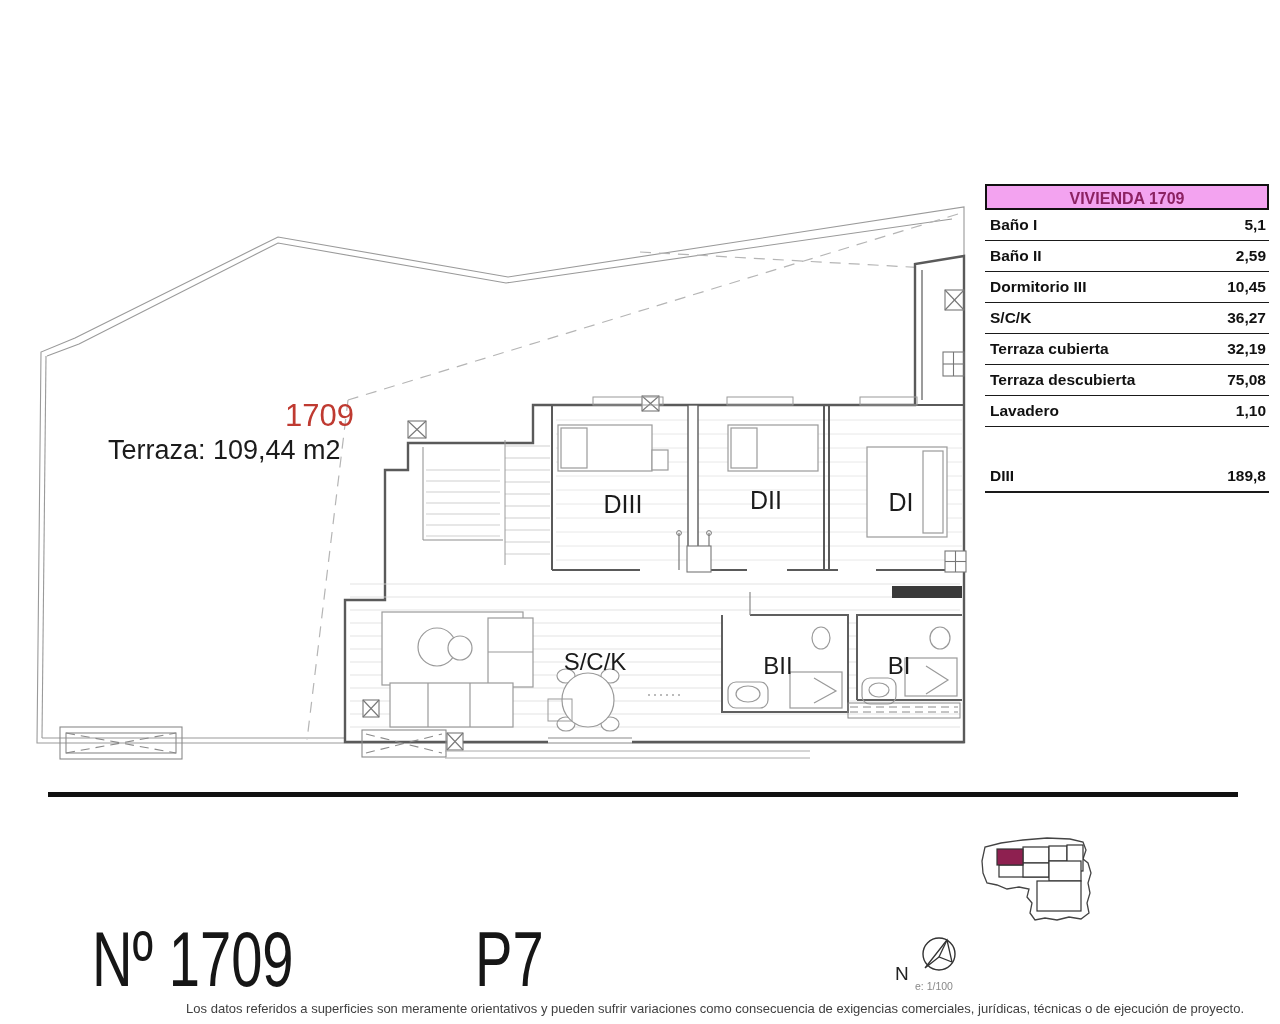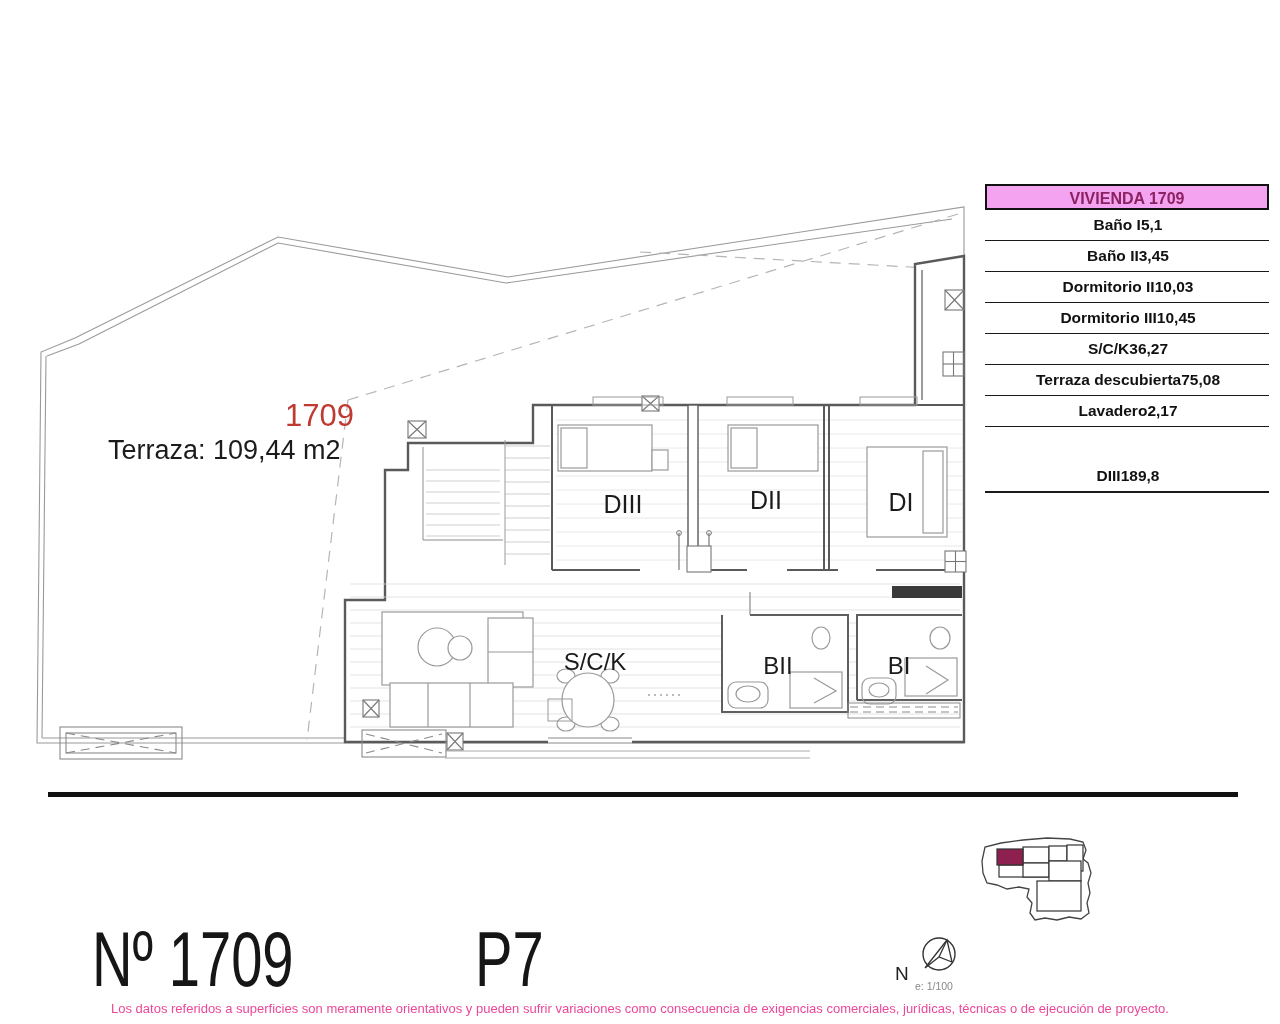--- a/index.html
+++ b/index.html
@@ -5,39 +5,39 @@
   html,body{margin:0;padding:0;background:#ffffff;}
   .sheet{position:relative;width:1280px;height:1024px;background:#fff;overflow:hidden;
          font-family:"Liberation Sans","DejaVu Sans",sans-serif;}
   svg{display:block;}
   .plan-svg{position:absolute;left:0;top:0;}
 
   
   .area-table{position:absolute;left:985px;top:184px;width:284px;}
   .area-table .thead{height:26px;line-height:25px;text-align:center;font-size:16px;font-weight:700;
       background:#f3a3f0;color:#8c2262;border:2px solid #111;box-sizing:border-box;}
-  .trow{display:flex;justify-content:center;height:30px;line-height:29px;
+  .trow{display:flex;justify-content:space-between;height:30px;line-height:29px;
       border-bottom:1.6px solid #1a1a1a;font-size:15.5px;font-weight:700;color:#111;}
   .trow .tlabel{padding-left:5px;}
   .trow .tvalue{padding-right:3px;}
   .trow.total{margin-top:34px;border-bottom:2px solid #1a1a1a;}
 
   .divider{position:absolute;left:48px;top:792px;width:1190px;height:5px;background:#111;}
 
   .big{position:absolute;top:920px;font-size:78px;font-weight:400;color:#161616;
        transform:scaleX(0.72);transform-origin:0 0;white-space:nowrap;line-height:1;}
   .big.unit{left:92px;}
   .big.floor{left:475px;}
 
   .keyplan{position:absolute;left:975px;top:835px;}
   .north{position:absolute;left:880px;top:930px;}
   .north text{font-family:"Liberation Sans",sans-serif;}
 
-  .disclaimer{position:absolute;left:30px;top:1001px;width:1220px;text-align:center;
-      font-size:13px;color:#ec4899;}
+  .disclaimer{position:absolute;left:24px;top:1001px;width:1220px;text-align:right;
+      font-size:13px;color:#404040;}
 </style>
 </head>
 <body>
 
 <div class="sheet">
 
   <svg class="plan-svg" width="1280" height="1024" viewBox="0 0 1280 1024">
 
     <g stroke="#9a9a9a" stroke-width="1.1" fill="none">
       <polygon points="37,743 41,352 75,338 278,237 508,277 964,207 964,743"></polygon>
@@ -286,48 +286,48 @@
     <div class="thead">VIVIENDA 1709</div>
     <div>
 
         <div class="trow">
           <span class="tlabel">Baño I</span>
           <span class="tvalue">5,1</span>
         </div>
 
         <div class="trow">
           <span class="tlabel">Baño II</span>
-          <span class="tvalue">3,45</span>
-        </div>
-
-
-        <div class="trow">
-          <span class="tlabel">Dormitorio II</span>
-          <span class="tvalue">10,03</span>
-        </div>
+          <span class="tvalue">2,59</span>
+        </div>
+
+
 
         <div class="trow">
           <span class="tlabel">Dormitorio III</span>
           <span class="tvalue">10,45</span>
         </div>
 
         <div class="trow">
           <span class="tlabel">S/C/K</span>
           <span class="tvalue">36,27</span>
         </div>
 
+        <div class="trow">
+          <span class="tlabel">Terraza cubierta</span>
+          <span class="tvalue">32,19</span>
+        </div>
 
         <div class="trow">
           <span class="tlabel">Terraza descubierta</span>
           <span class="tvalue">75,08</span>
         </div>
 
         <div class="trow">
           <span class="tlabel">Lavadero</span>
-          <span class="tvalue">2,17</span>
+          <span class="tvalue">1,10</span>
         </div>
       </div>
     <div class="trow total">
       <span class="tlabel">DIII</span>
       <span class="tvalue">189,8</span>
     </div>
   </div>
 
   <div class="divider"></div>
 

